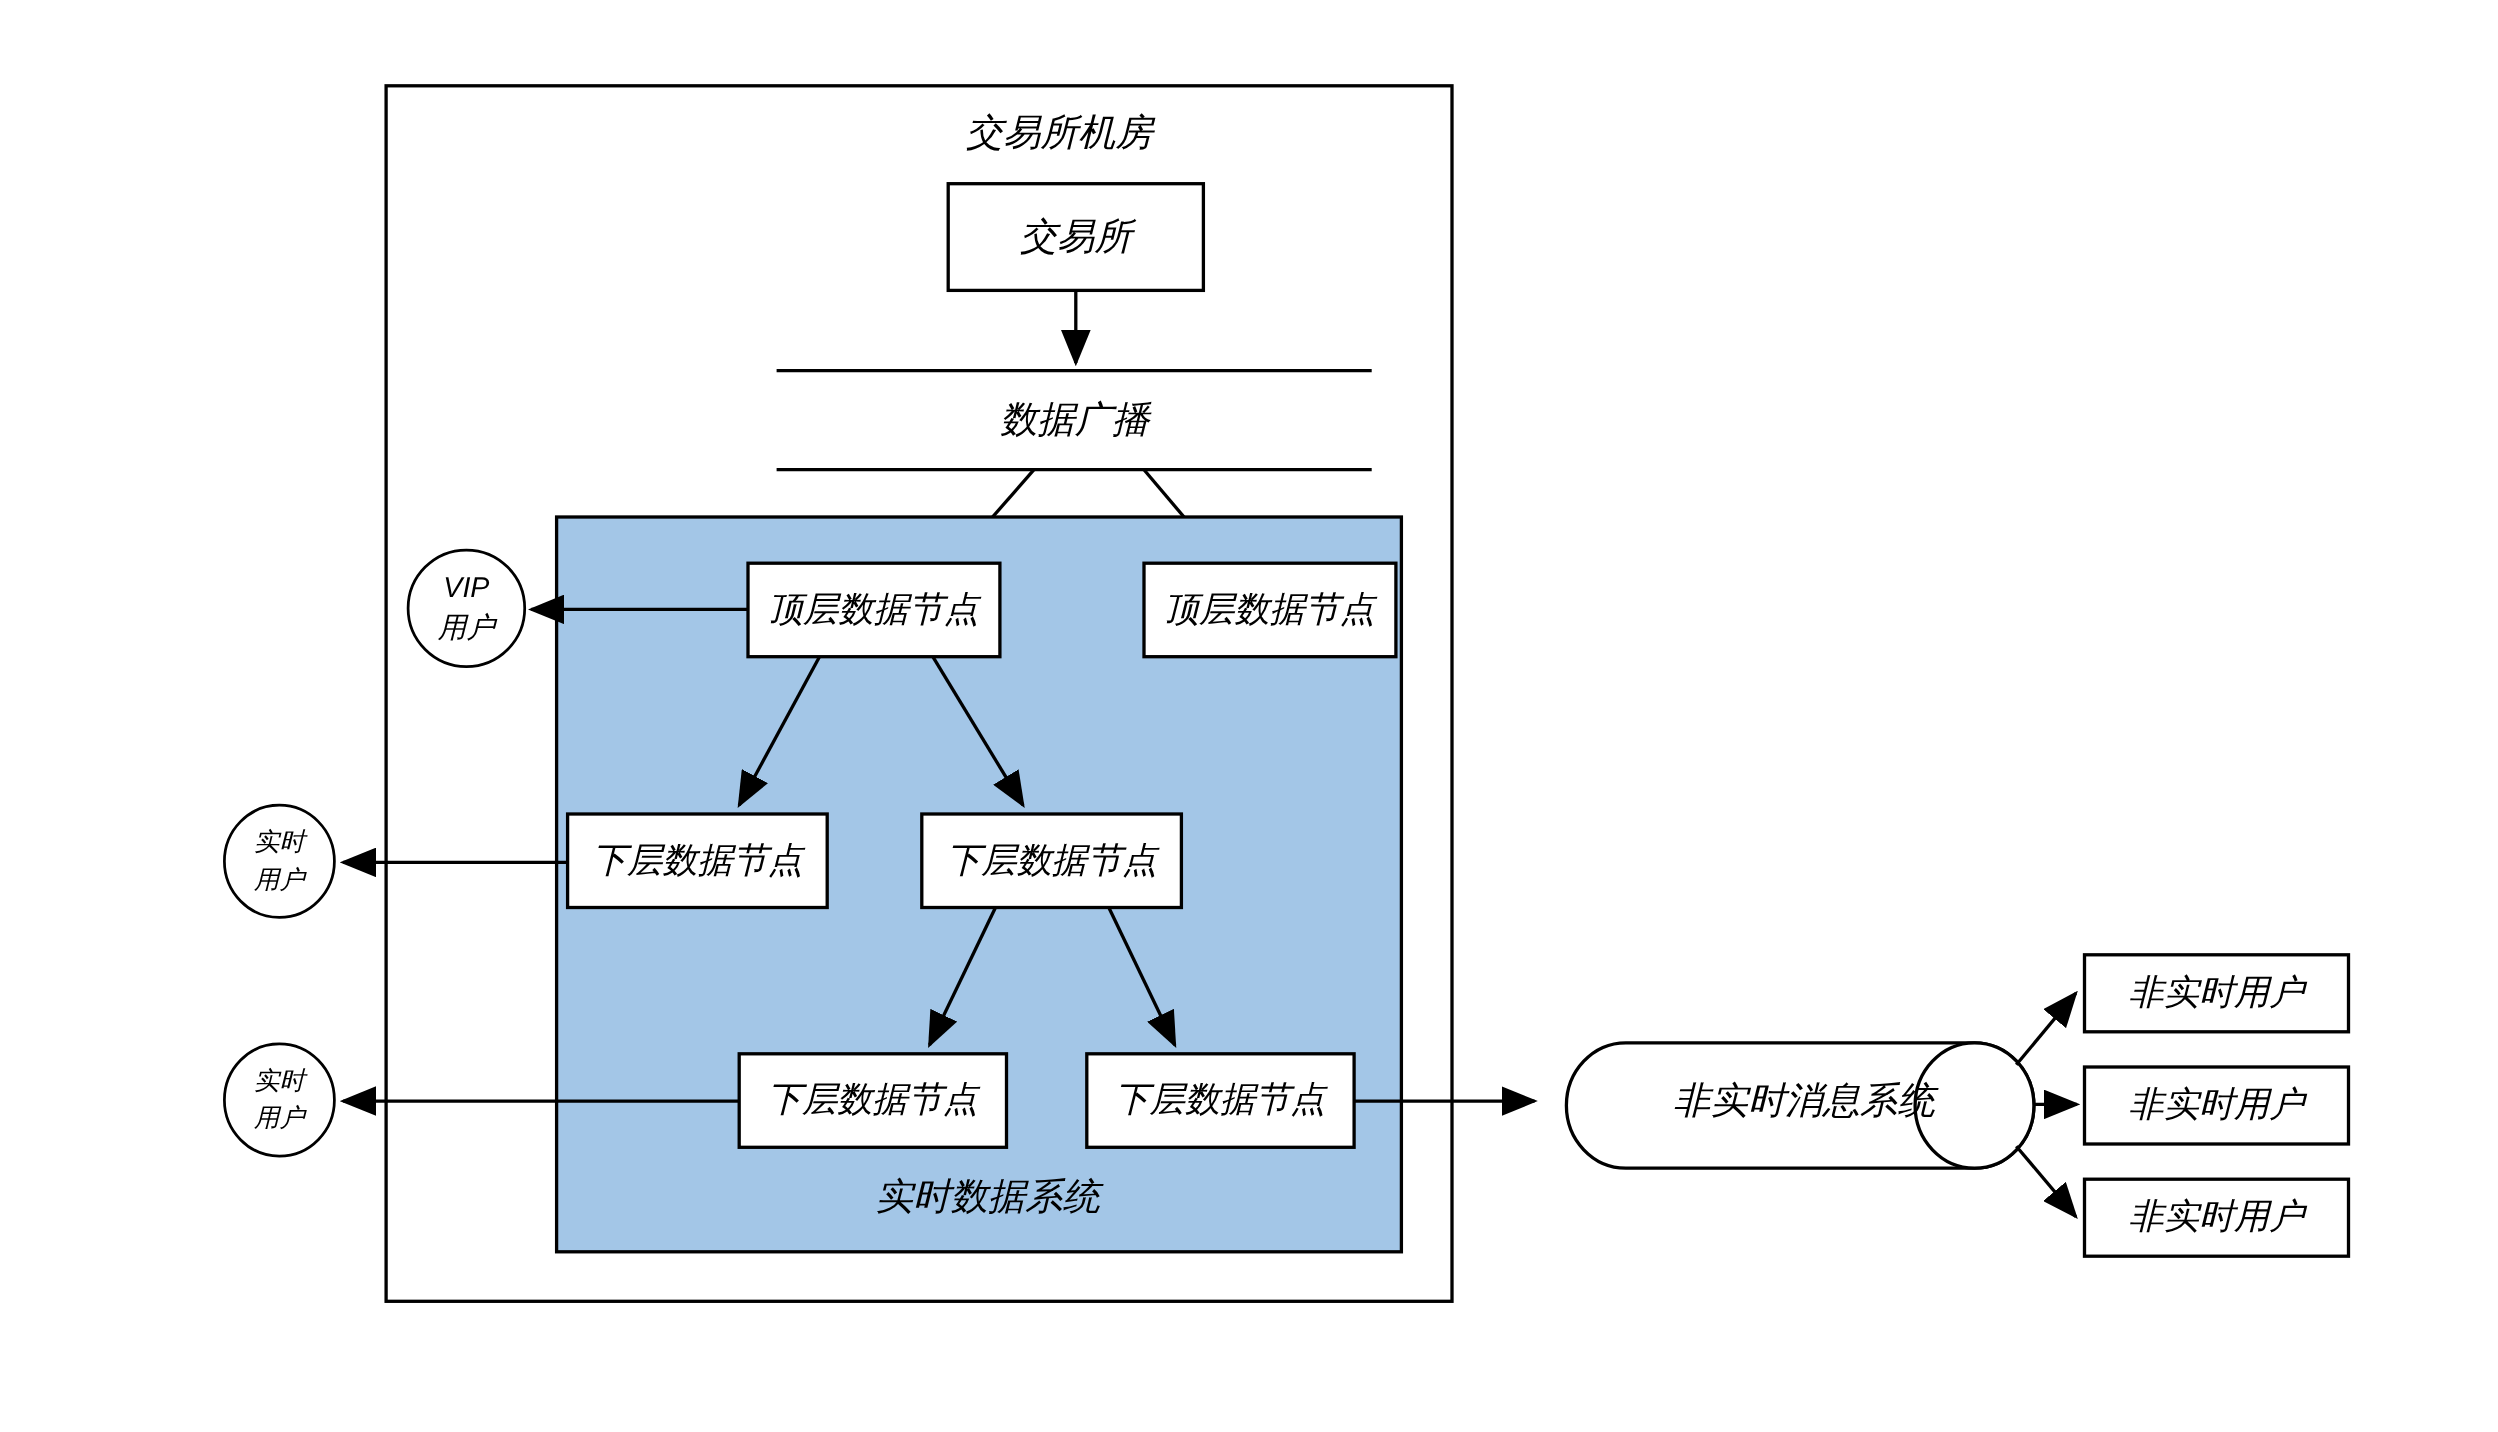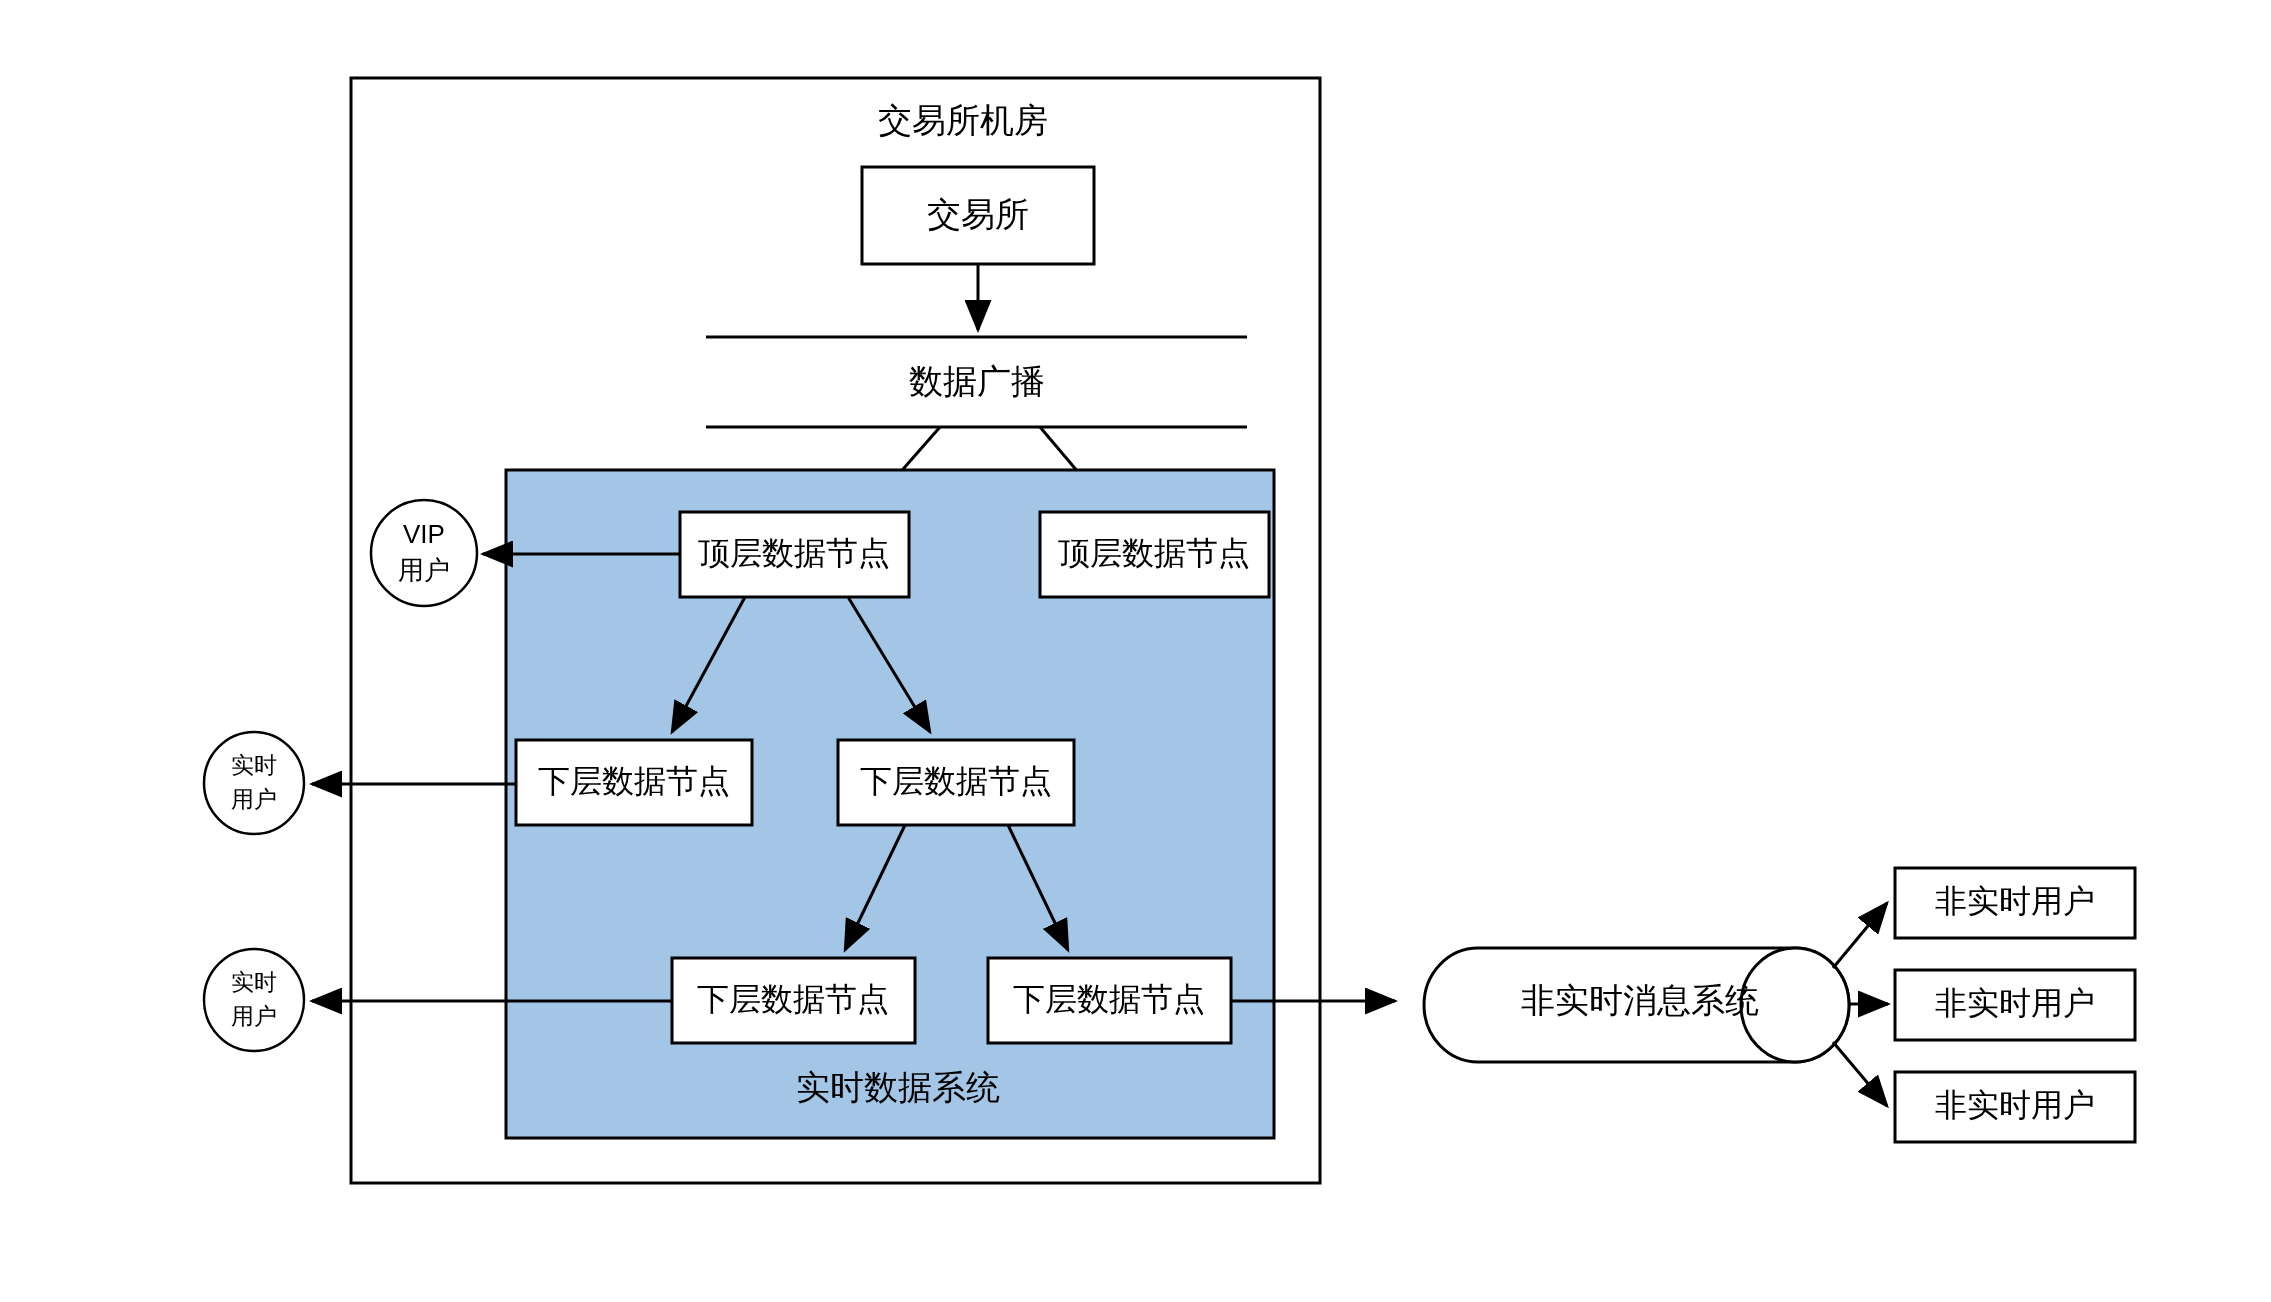--- a/index.html
+++ b/index.html
@@ -10,20 +10,21 @@
   body {
     width: 2271px;
     height: 1302px;
     font-family: "Liberation Sans", "DejaVu Sans", sans-serif;
     overflow: hidden;
   }
   #diagram-root {
     position: relative;
     width: 2271px;
     height: 1142px;
+    font-style: italic;
   }
   svg.canvas {
     position: absolute;
     top: 0;
     left: 0;
     width: 2271px;
     height: 1302px;
     display: block;
   }
   .shape-fill-white { fill: #ffffff; }

